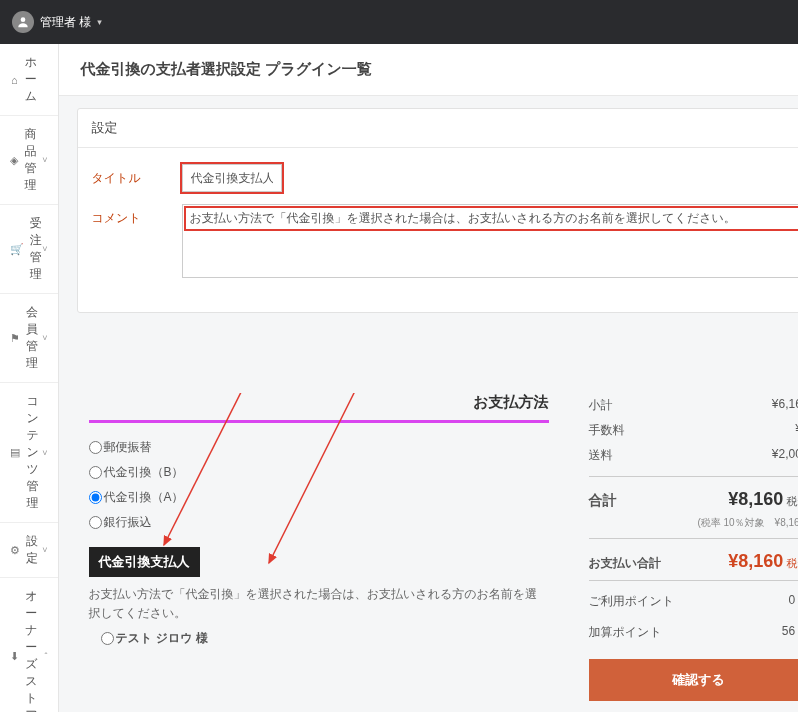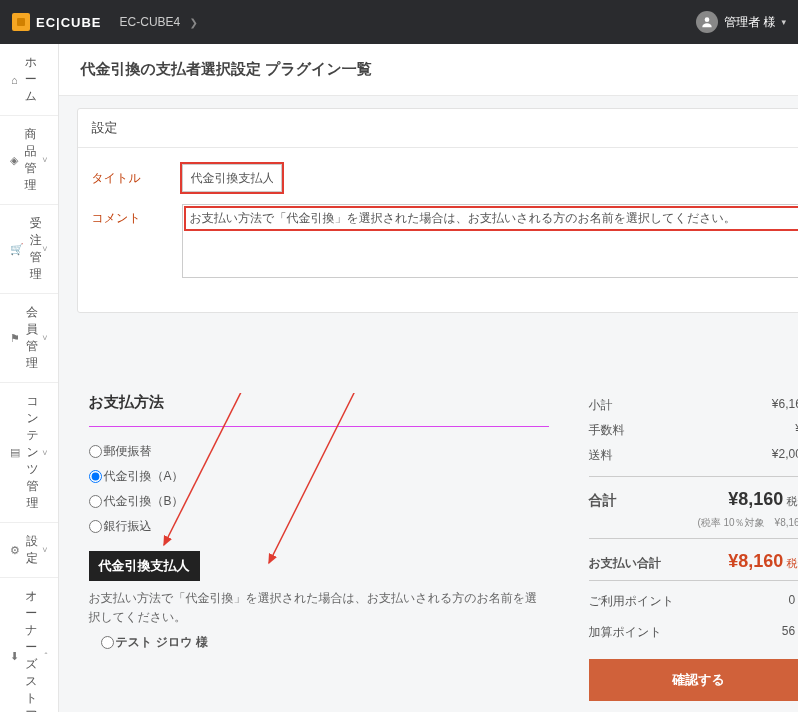--- a/index.html
+++ b/index.html
@@ -34,21 +34,21 @@
 .text-input { width: 100%; border: 1px solid #ccc; padding: 6px 8px; font-size: 12px; color: #555; }
 .textarea { width: 100%; height: 60px; border: 1px solid #ccc; padding: 6px 8px; font-size: 12px; color: #555; resize: none; }
 .redbox { border: 2px solid #e03c31; }
 .redbox-wrap { border: 2px solid #e03c31; display:inline-block; padding:0; }
 
 
 .preview { margin: 80px 30px 10px 30px; display: flex; gap: 40px; position: relative; }
 .preview-left { width: 460px; position:relative;}
 .preview-right { width: 220px; }
 
-.preview-section-title { font-size: 15px; font-weight: bold; color: #333; border-bottom: 1px solid #d946ef; padding-bottom: 14px; margin-bottom: 12px; }
+.preview-section-title { font-size: 15px; font-weight: bold; color: #333; border-bottom: 3px solid #d946ef; padding-bottom: 8px; margin-bottom: 12px; text-align: right; }
 .radio-row { display: flex; align-items: center; gap: 2px; font-size: 12px; color: #555; padding: 4px 0; }
 .radio { width:13px; height:13px; }
 
 .black-band { background:#222; color:#fff; padding:6px 10px; font-size:13px; font-weight:bold; display:inline-block; margin-top:12px;}
 .desc-text { font-size:12px; color:#666; margin-top:8px; line-height:1.6; }
 
 
 .summary { font-size:12px;}
 .sum-row { display:flex; justify-content:space-between; padding:4px 0; color:#555;}
 .sum-divider { border-top:1px solid #ccc; margin:8px 0;}
@@ -63,30 +63,20 @@
 .btn{display:block;width:100%;padding:12px 0;text-align:center;font-size:13px;color:#fff;font-weight:bold;margin-top:14px;border:none;cursor:pointer;}
 .btn-orange{background:#d0613a;}
 
 
 .arrow-svg{position:absolute; pointer-events:none;}
 </style>
 </head>
 <body>
 
 <div class="topbar">
-  <div class="topbar-left">
-    <div class="logo">
-      <span class="logo-icon"></span>
-      <span>EC|CUBE</span>
-    </div>
-    <div class="breadcrumb">
-      <span>EC-CUBE4</span>
-      <span class="breadcrumb-chevron">❯</span>
-    </div>
-  </div>
   <div class="user-area">
     <span class="user-icon">
       <svg viewBox="0 0 24 24">
           <circle cx="12" cy="8" r="4"></circle>
           <path d="M4 20c0-4 4-6 8-6s8 2 8 6v1H4z"></path>
         </svg>
     </span>
     <span>管理者 様</span>
     <span class="user-caret">▾</span>
   </div>
@@ -166,26 +156,26 @@
 
     <div class="preview">
       <div class="preview-left">
         <div class="preview-section-title">お支払方法</div>
         <div id="pay-methods">
             <label class="radio-row">
               <input type="radio" name="pm" class="radio" style="">
               <span>郵便振替</span>
             </label>
             <label class="radio-row">
+              <input type="radio" name="pm" class="radio" style="">
+              <span>代金引換（B）</span>
+            </label>
+            <label class="radio-row">
               <input type="radio" name="pm" class="radio" checked="" style="">
               <span>代金引換（A）</span>
-            </label>
-            <label class="radio-row">
-              <input type="radio" name="pm" class="radio" style="">
-              <span>代金引換（B）</span>
             </label>
             <label class="radio-row">
               <input type="radio" name="pm" class="radio" style="">
               <span>銀行振込</span>
             </label>
           </div>
 
         <div class="black-band">代金引換支払人</div>
         <div class="desc-text">お支払い方法で「代金引換」を選択された場合は、お支払いされる方のお名前を選択してください。</div>
 

